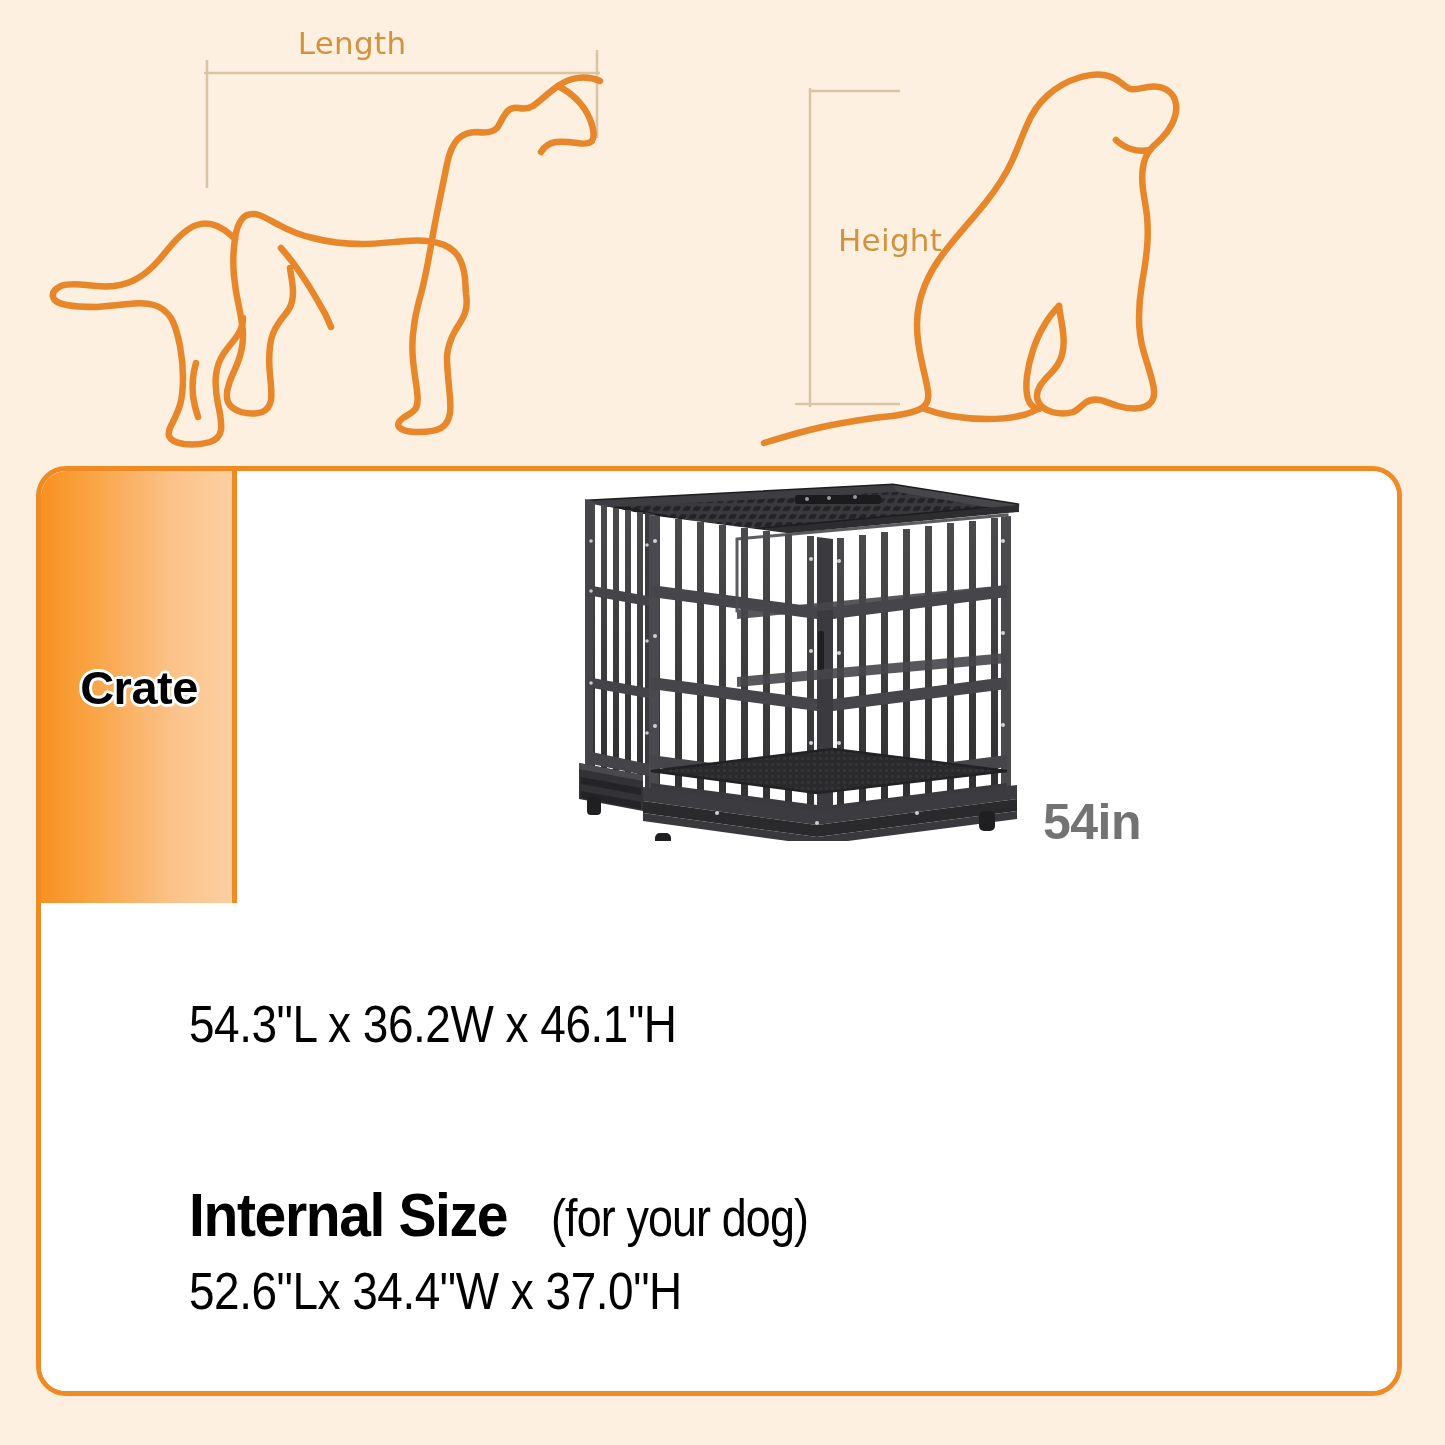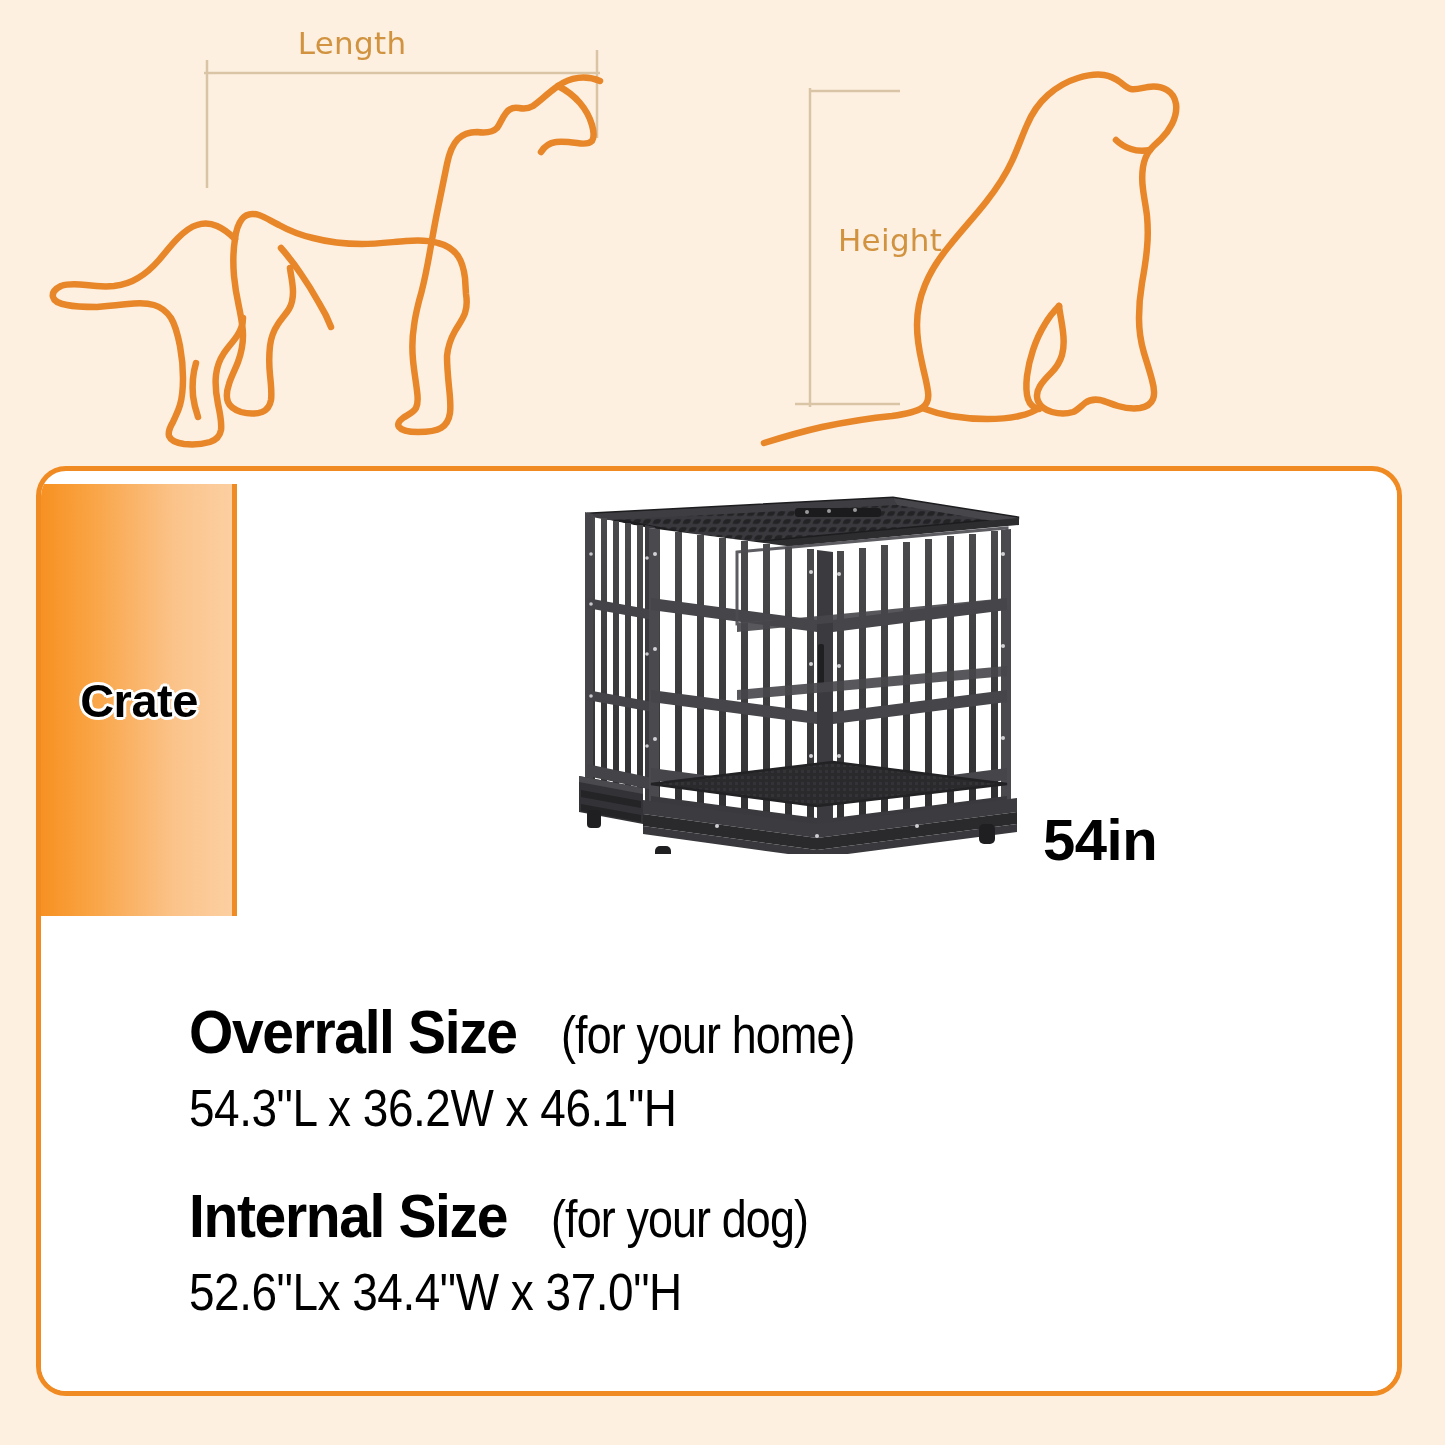--- a/index.html
+++ b/index.html
@@ -54,21 +54,21 @@
     inset: 0;
     display: flex;
     flex-direction: column;
   }
 
   .card-row {
     display: flex;
     flex: 0 0 auto;
     position: relative;
   }
-  .card-row.row-crate { height: 432px; margin-top: 13px; }
+  .card-row.row-crate { height: 432px; }
   .card-row.row-size  { height: 488px; }
 
   .row-sep {
     height: 5px;
     background: #f08a22;
     display: flex;
   }
   .row-sep .sep-left {
     width: 196px;
     flex: 0 0 196px;
@@ -123,29 +123,29 @@
     width: 456px;
     height: 360px;
   }
 
   #crate-size-caption {
     position: absolute;
     left: 806px;
     top: 322px;
     font-family: "Liberation Sans", sans-serif;
     font-weight: bold;
-    font-size: 58px;
-    color: #000000;
+    font-size: 50px;
+    color: #737373;
     letter-spacing: -0.5px;
   }
 
   
   .size-block { position: absolute; left: 148px; }
   #overall-block { top: 80px; }
-  #internal-block { top: 264px; }
+  #internal-block { top: 276px; }
 
   .size-heading-line {
     display: flex;
     align-items: baseline;
     gap: 16px;
     white-space: nowrap;
   }
   .size-heading {
     font-family: "Liberation Sans Narrow", "Liberation Sans", sans-serif;
     font-weight: bold;
@@ -526,24 +526,20 @@
 
     <div class="row-sep">
       <div class="sep-left"></div>
       <div class="sep-right"></div>
     </div>
 
     <div class="card-row row-size">
       <div class="content-cell">
 
         <div class="size-block" id="overall-block">
-          <div class="size-heading-line">
-            <span class="size-heading">Overrall Size</span>
-            <span class="size-note">(for your home)</span>
-          </div>
           <div class="size-dims">54.3"L x 36.2W x 46.1"H</div>
         </div>
 
         <div class="size-block" id="internal-block">
           <div class="size-heading-line">
             <span class="size-heading">Internal Size</span>
             <span class="size-note">(for your dog)</span>
           </div>
           <div class="size-dims">52.6"Lx 34.4"W x 37.0"H</div>
         </div>

